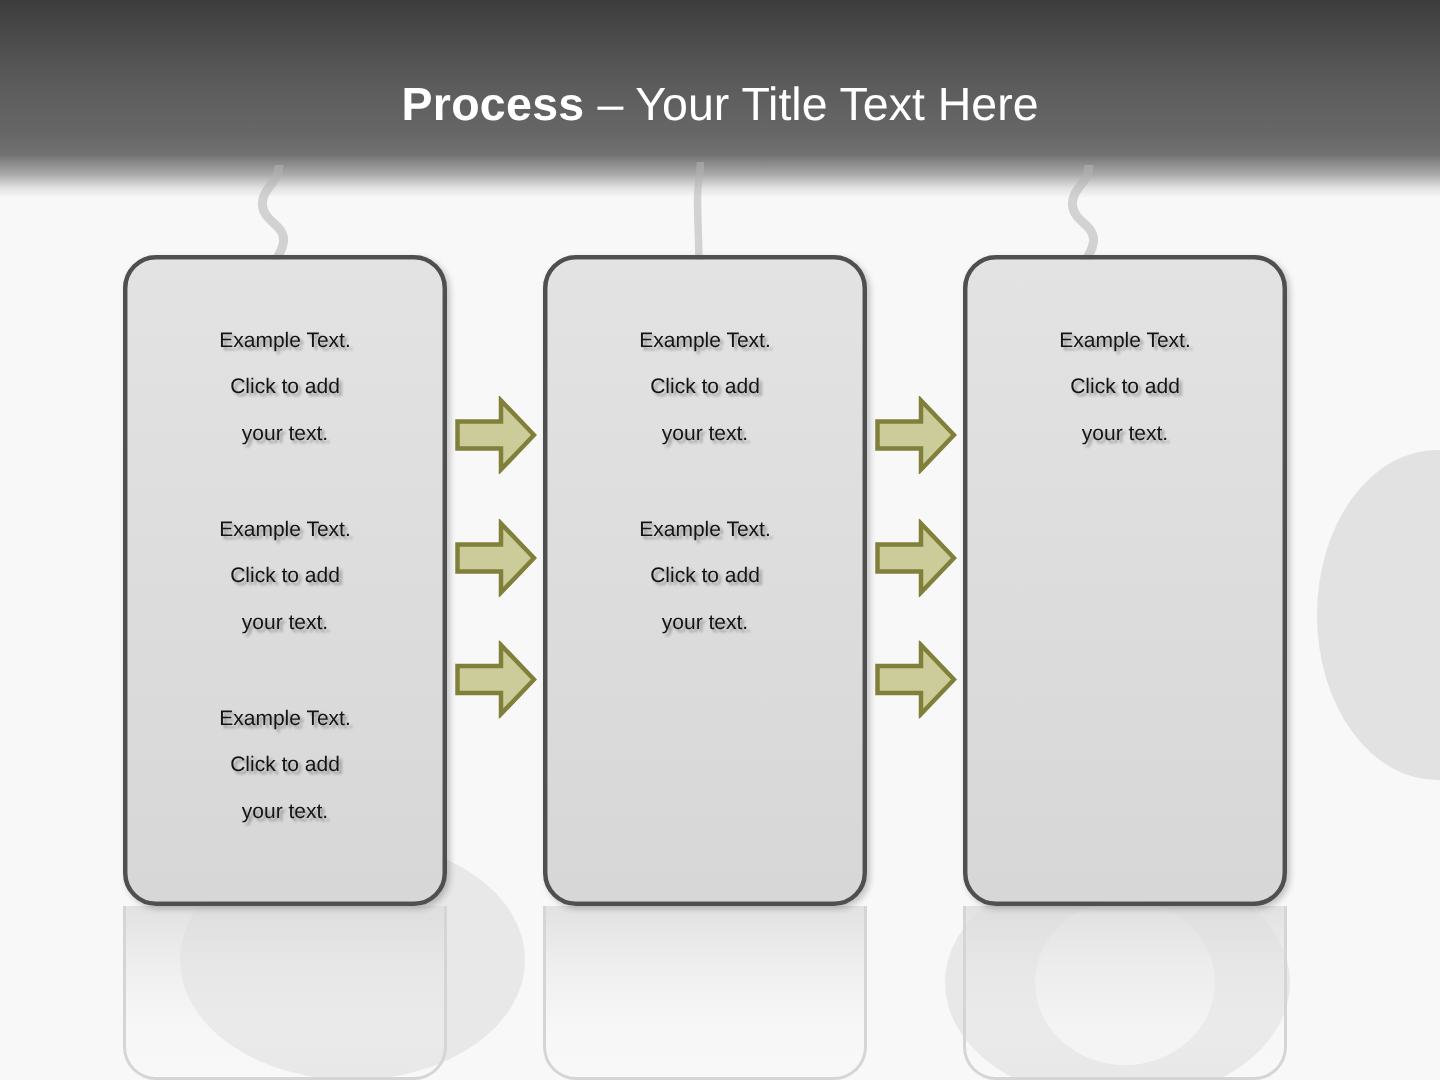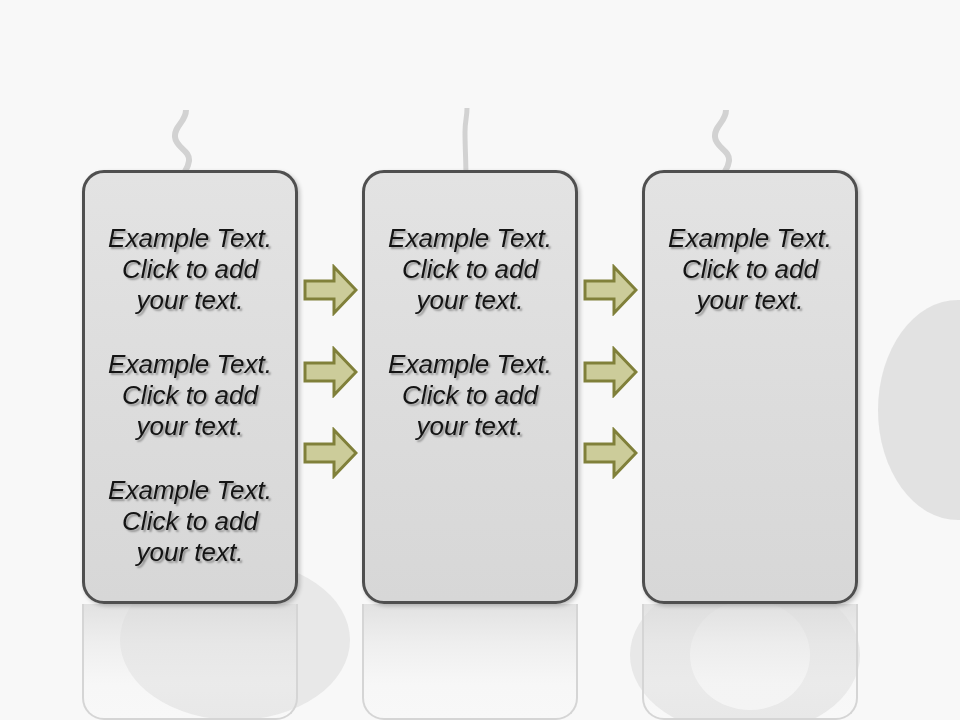--- a/index.html
+++ b/index.html
@@ -104,26 +104,25 @@
     box-shadow: 2px 2px 4px rgba(0,0,0,.22);
   }
   .pbox-inner {
     position: absolute;
     left: 0; right: 0;
     top: 38px;
     padding: 0 14px;
     text-align: center;
   }
   .textblock {
-    font-style: italic;
-    font-size: 26px;
+    font-size: 14px;
     line-height: 31px;
     color: #141414;
     text-shadow: 2px 2px 2px rgba(0,0,0,.33);
-    margin: 12px 0 33px 0;
+    margin: 0 0 33px 0;
     white-space: pre-line;
   }
   .textblock:last-child { margin-bottom: 0; }
 
   
   .arrow { position: absolute; }
 
   
   .reflection {
     position: absolute;
@@ -142,20 +141,26 @@
 </head>
 <body>
 
 <div id="slide">
 
   <div class="watermark" id="wm-right"></div>
   <div class="watermark" id="wm-left"></div>
   <div class="watermark" id="wm-center"></div>
   <div class="watermark" id="wm-center2"></div>
 
+  <div id="header">
+    <div id="title">
+      <span class="bold">Process</span>
+      <span class="light">– Your Title Text Here</span>
+    </div>
+  </div>
 
   <svg class="squiggle" style="left:160px; top:110px;" width="50" height="70" viewBox="0 0 50 70">
     <path d="M26 0 C26 12, 14 16, 15 27 C16 38, 30 40, 29 51 C28 60, 22 63, 22 70" fill="none" stroke="#b4b4b4" stroke-width="6" stroke-linecap="round"></path>
   </svg>
 
   <svg class="squiggle" style="left:450px; top:108px;" width="40" height="72" viewBox="0 0 40 72">
     <path d="M17 0 C17 10, 15 12, 15 24 C15 40, 16 52, 16 72" fill="none" stroke="#b4b4b4" stroke-width="5" stroke-linecap="round"></path>
   </svg>
 
   <svg class="squiggle" style="left:700px; top:110px;" width="50" height="70" viewBox="0 0 50 70">

